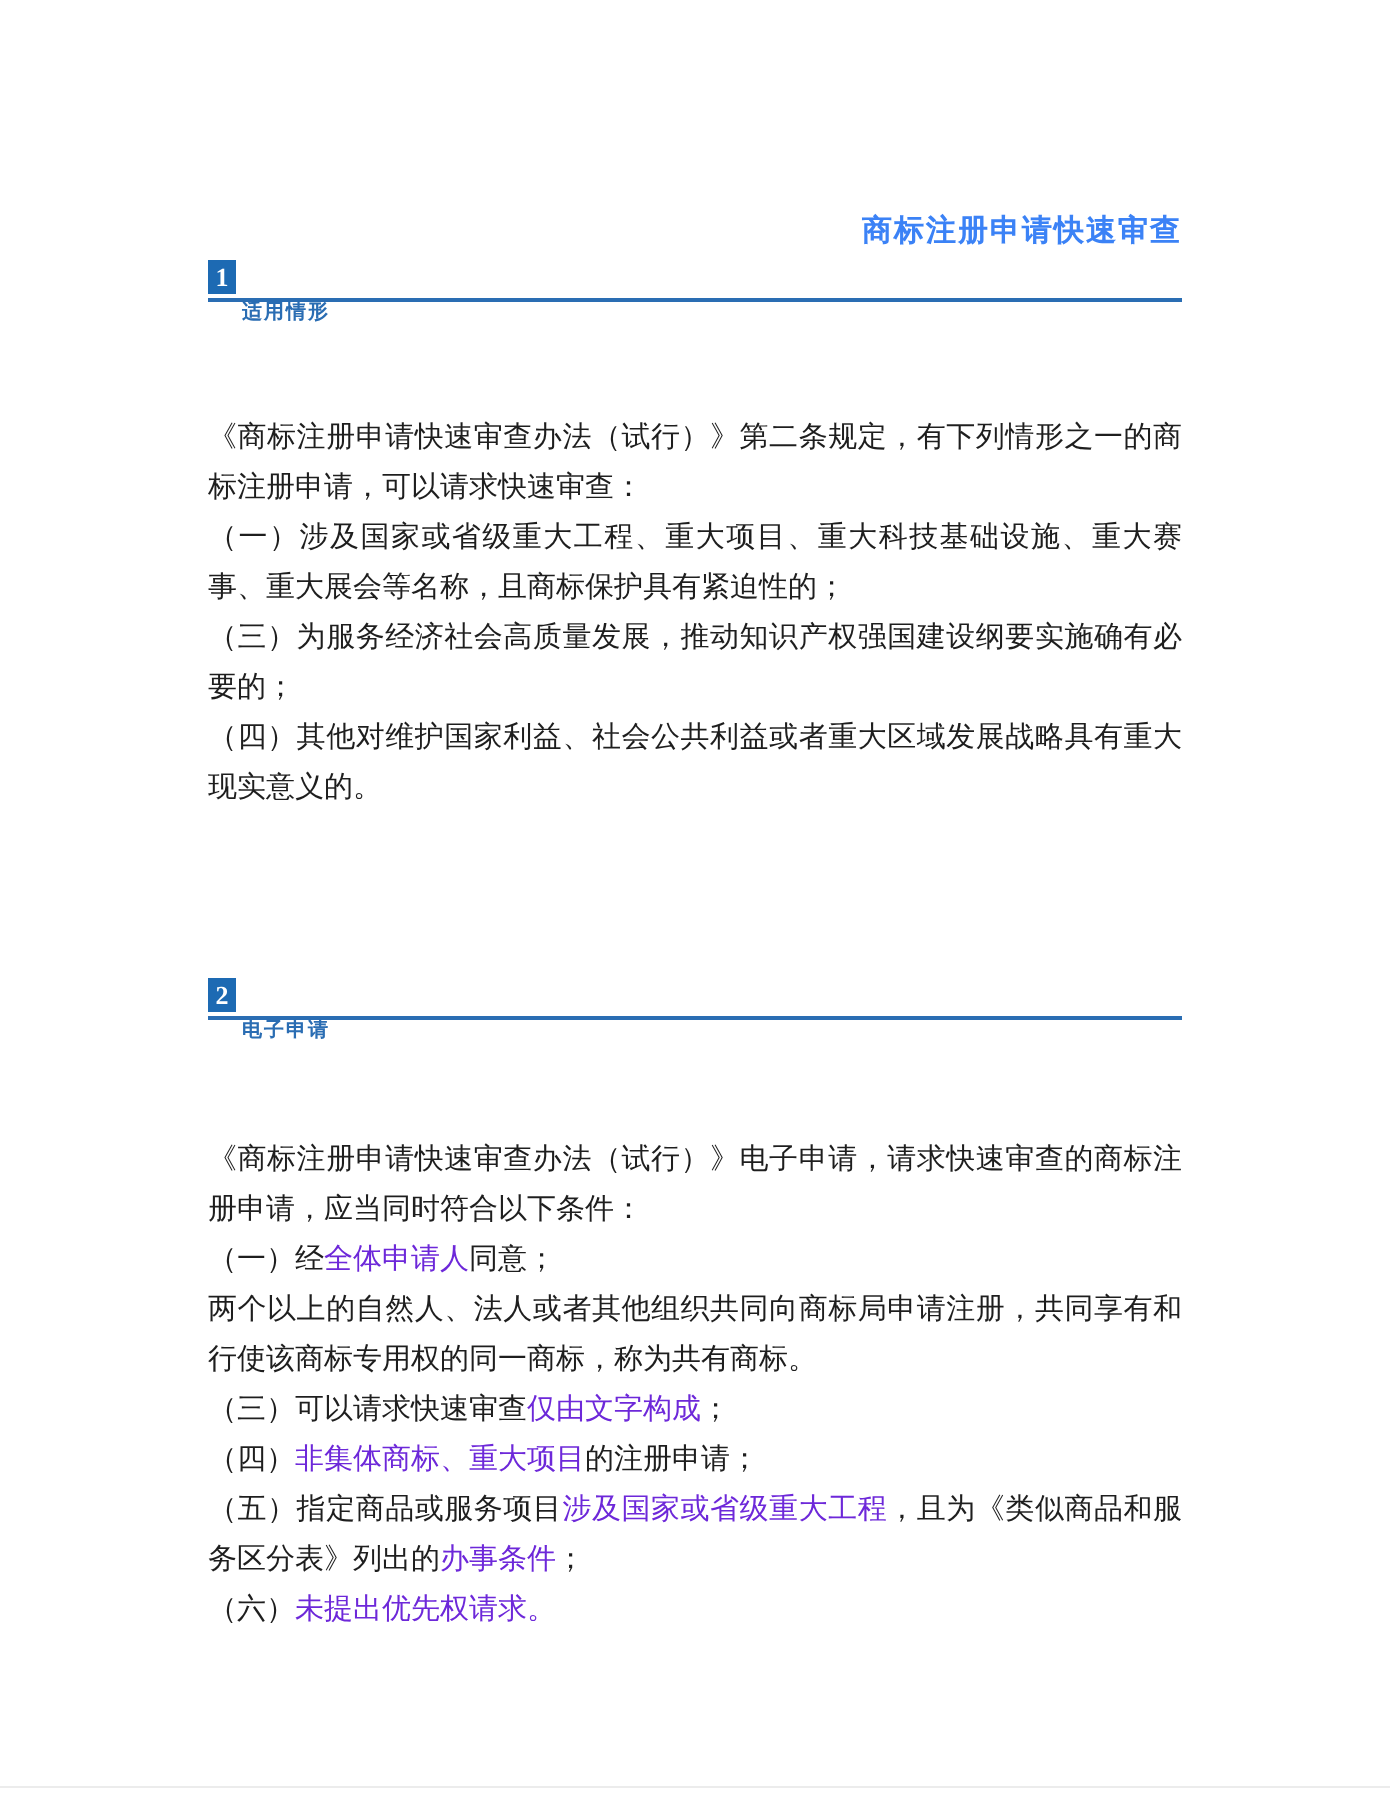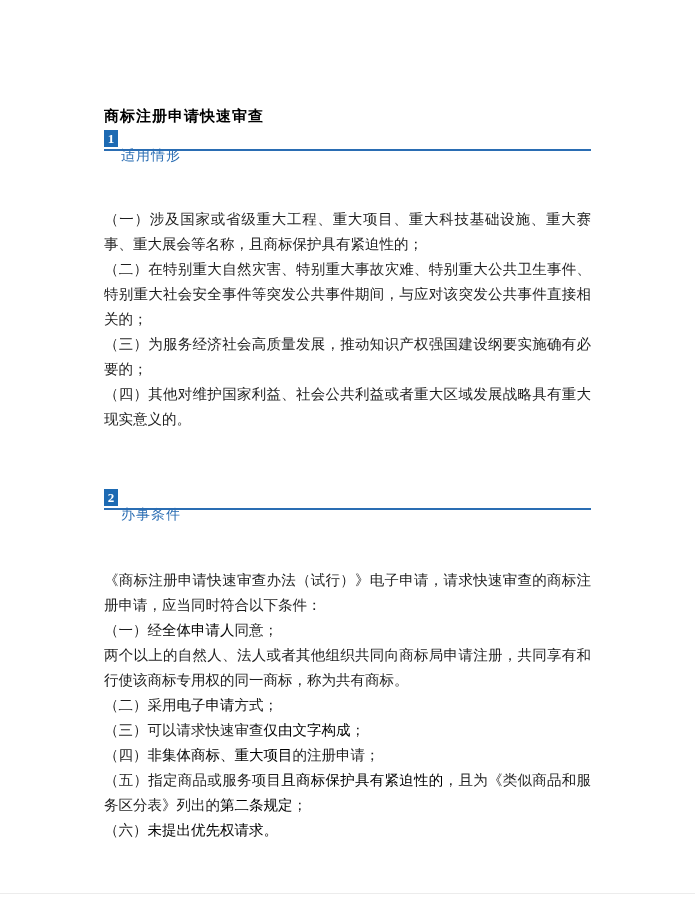--- a/index.html
+++ b/index.html
@@ -15,24 +15,24 @@
     position: relative;
     width: 695px;
     height: 900px;
     background: #ffffff;
   }
   .doc-title {
     position: absolute;
     top: 106px;
     left: 104px;
     width: 487px;
-    text-align: left;
+    text-align: right;
     font-size: 15px;
     font-weight: bold;
-    color: #000000;
+    color: #3b82f6;
     letter-spacing: 1px;
     line-height: 20px;
   }
   .sec {
     position: absolute;
     left: 104px;
     width: 487px;
   }
   .sec-1 { top: 130px; }
   .sec-2 { top: 489px; }
@@ -49,36 +49,36 @@
     color: #ffffff;
     font-size: 13px;
     font-weight: bold;
     line-height: 17px;
     min-width: 14px;
     text-align: center;
     padding: 0 2px;
     margin-right: 3px;
   }
   .sec-label {
-    font-size: 14px;
-    font-weight: normal;
+    font-size: 10px;
+    font-weight: bold;
     color: #2a6db3;
     letter-spacing: 1px;
     margin-top: 35px;
   }
   .sec-body {
     text-align: justify;
     font-size: 14.5px;
     line-height: 25px;
     color: #1e1e1e;
   }
   .sec-1 .sec-body { margin-top: 56px; }
   .sec-2 .sec-body { margin-top: 58px; }
   .sec-body p { margin: 0; }
-  .sec-body .red { color: #000000; }
+  .sec-body .red { color: #6d28d9; }
   .page-bottom-edge {
     position: absolute;
     left: 0;
     top: 893px;
     width: 695px;
     height: 1px;
     background: #ececec;
   }
 </style>
 </head>
@@ -87,39 +87,38 @@
 <div class="page">
 
   <h1 class="doc-title">商标注册申请快速审查</h1>
 
   <section class="sec sec-1">
     <div class="sec-header">
       <span class="num-badge">1</span>
       <span class="sec-label">适用情形</span>
     </div>
     <div class="sec-body">
+        <p><span>《商标注册申请快速审查办法（试行）》第二条规定，有下列情形之一的商标注册申请，可以请求快速审查：</span></p>
         <p><span>（一）涉及国家或省级重大工程、重大项目、重大科技基础设施、重大赛事、重大展会等名称，且商标保护具有紧迫性的；</span></p>
-        <p><span>（二）在特别重大自然灾害、特别重大事故灾难、特别重大公共卫生事件、特别重大社会安全事件等突发公共事件期间，与应对该突发公共事件直接相关的；</span></p>
         <p><span>（三）为服务经济社会高质量发展，推动知识产权强国建设纲要实施确有必要的；</span></p>
         <p><span>（四）其他对维护国家利益、社会公共利益或者重大区域发展战略具有重大现实意义的。</span></p>
       </div>
   </section>
 
   <section class="sec sec-2">
     <div class="sec-header">
       <span class="num-badge">2</span>
-      <span class="sec-label">办事条件</span>
+      <span class="sec-label">电子申请</span>
     </div>
     <div class="sec-body">
         <p><span>《商标注册申请快速审查办法（试行）》电子申请，请求快速审查的商标注册申请，应当同时符合以下条件：</span></p>
         <p><span>（一）经</span><span class="red">全体申请人</span><span>同意；</span></p>
         <p><span>两个以上的自然人、法人或者其他组织共同向商标局申请注册，共同享有和行使该商标专用权的同一商标，称为共有商标。</span></p>
-        <p><span>（二）采用</span><span class="red">电子申请</span><span>方式；</span></p>
         <p><span>（三）可以请求快速审查</span><span class="red">仅由文字构成</span><span>；</span></p>
         <p><span>（四）</span><span class="red">非集体商标、重大项目</span><span>的注册申请；</span></p>
-        <p><span>（五）指定商品或服务项目</span><span class="red">且商标保护具有紧迫性的</span><span>，且为《类似商品和服务区分表》列出的</span><span class="red">第二条规定</span><span>；</span></p>
+        <p><span>（五）指定商品或服务项目</span><span class="red">涉及国家或省级重大工程</span><span>，且为《类似商品和服务区分表》列出的</span><span class="red">办事条件</span><span>；</span></p>
         <p><span>（六）</span><span class="red">未提出优先权请求。</span></p>
       </div>
   </section>
 
   <div class="page-bottom-edge"></div>
 
 </div>
 
 </body></html>

